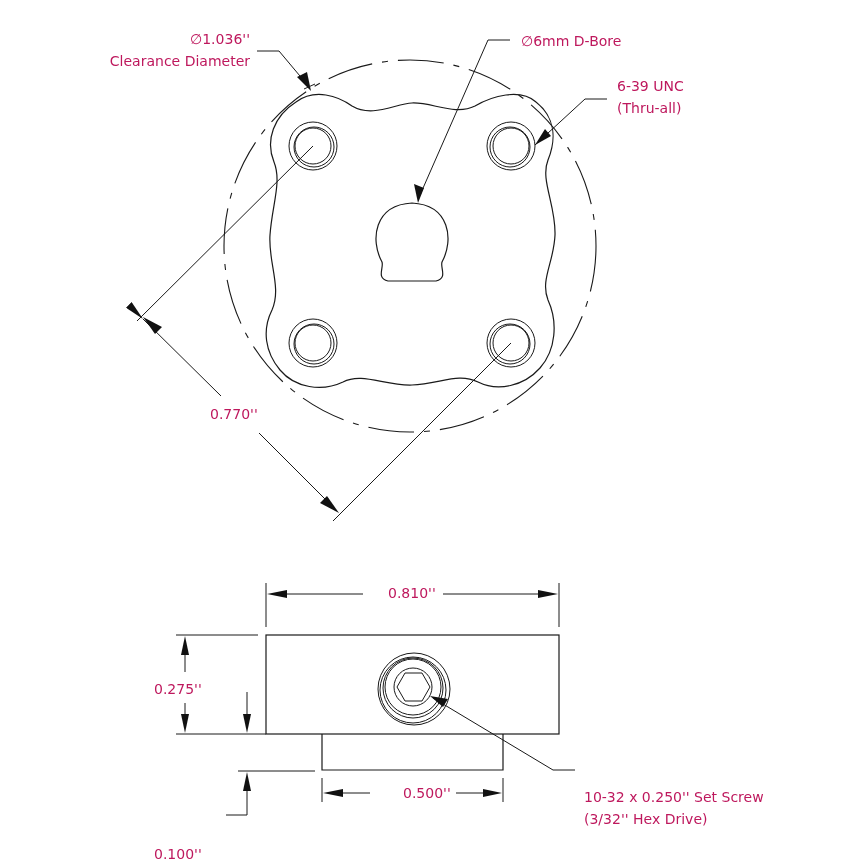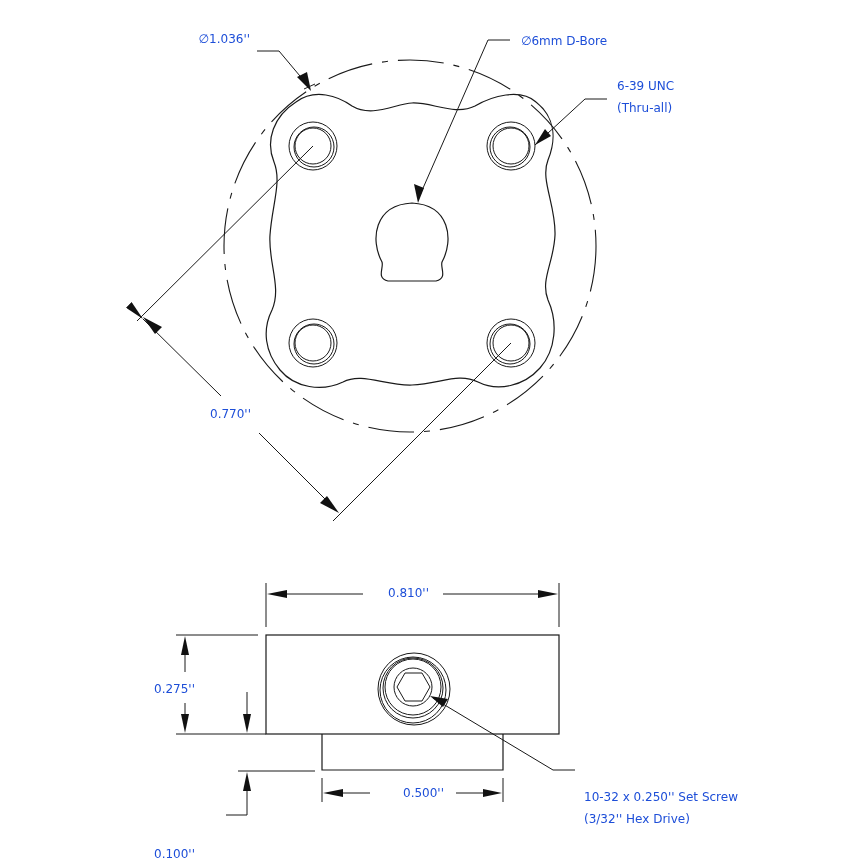--- a/index.html
+++ b/index.html
@@ -5,22 +5,22 @@
   html, body { margin: 0; padding: 0; background: #ffffff; }
   body { width: 867px; height: 867px; overflow: hidden; position: relative; }
   #drawing { position: absolute; left: 0; top: 0; width: 867px; height: 867px; }
   .ln { stroke: #1a1a1a; stroke-width: 1.2; fill: none; }
   .thin { stroke: #1a1a1a; stroke-width: 1; fill: none; }
   .dash { stroke: #1a1a1a; stroke-width: 1.1; fill: none; stroke-dasharray: 46 10 6 10; }
   .arrow { fill: #111111; stroke: none; }
   .lbl {
     position: absolute;
     font-family: "DejaVu Sans", sans-serif;
-    font-size: 12px;
-    color: #1d4ed8;
+    font-size: 14px;
+    color: #be185d;
     line-height: 22px;
     white-space: nowrap;
     background: transparent;
   }
   .lbl .line { display: block; }
 </style>
 </head>
 <body>
 
 <svg id="drawing" viewBox="0 0 867 867" xmlns="http://www.w3.org/2000/svg">
@@ -140,20 +140,21 @@
     <line class="thin" x1="456" y1="793" x2="483" y2="793"></line>
     <path class="arrow" d="M 502 793 L 483 789 L 483 797 Z"></path>
 
     <polyline class="thin" points="575,770 553,770 433,698"></polyline>
     <path class="arrow" d="M 430 696 L 448 699 L 443 707 Z"></path>
   </g>
 </svg>
 
 <div class="lbl" style="left:60px; top:28px; text-align:right; width:190px;">
   <span class="line">∅1.036''</span>
+  <span class="line" style="margin-left:-2px;">Clearance Diameter</span>
 </div>
 
 <div class="lbl" style="left:521px; top:30px;">
   <span class="line">∅6mm D-Bore</span>
 </div>
 
 <div class="lbl" style="left:617px; top:75px;">
   <span class="line">6-39 UNC</span>
   <span class="line">(Thru-all)</span>
 </div>

